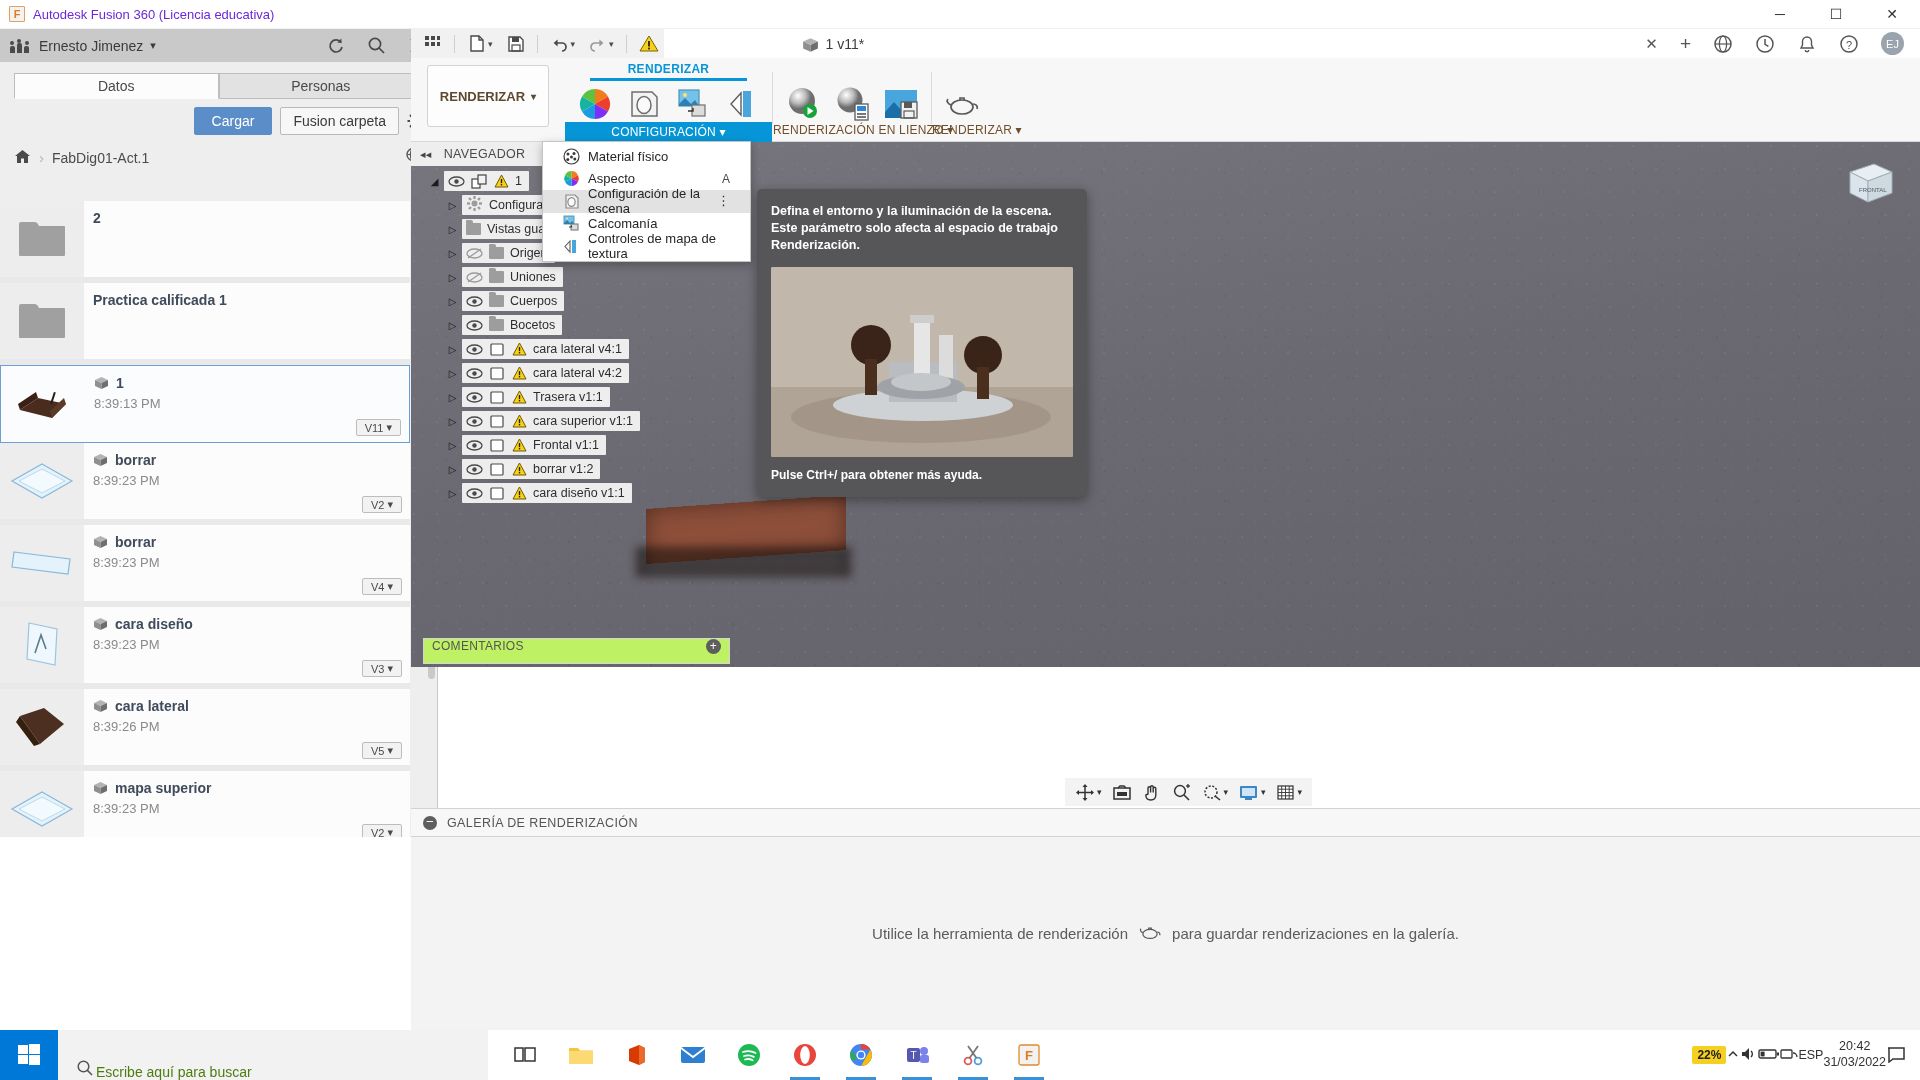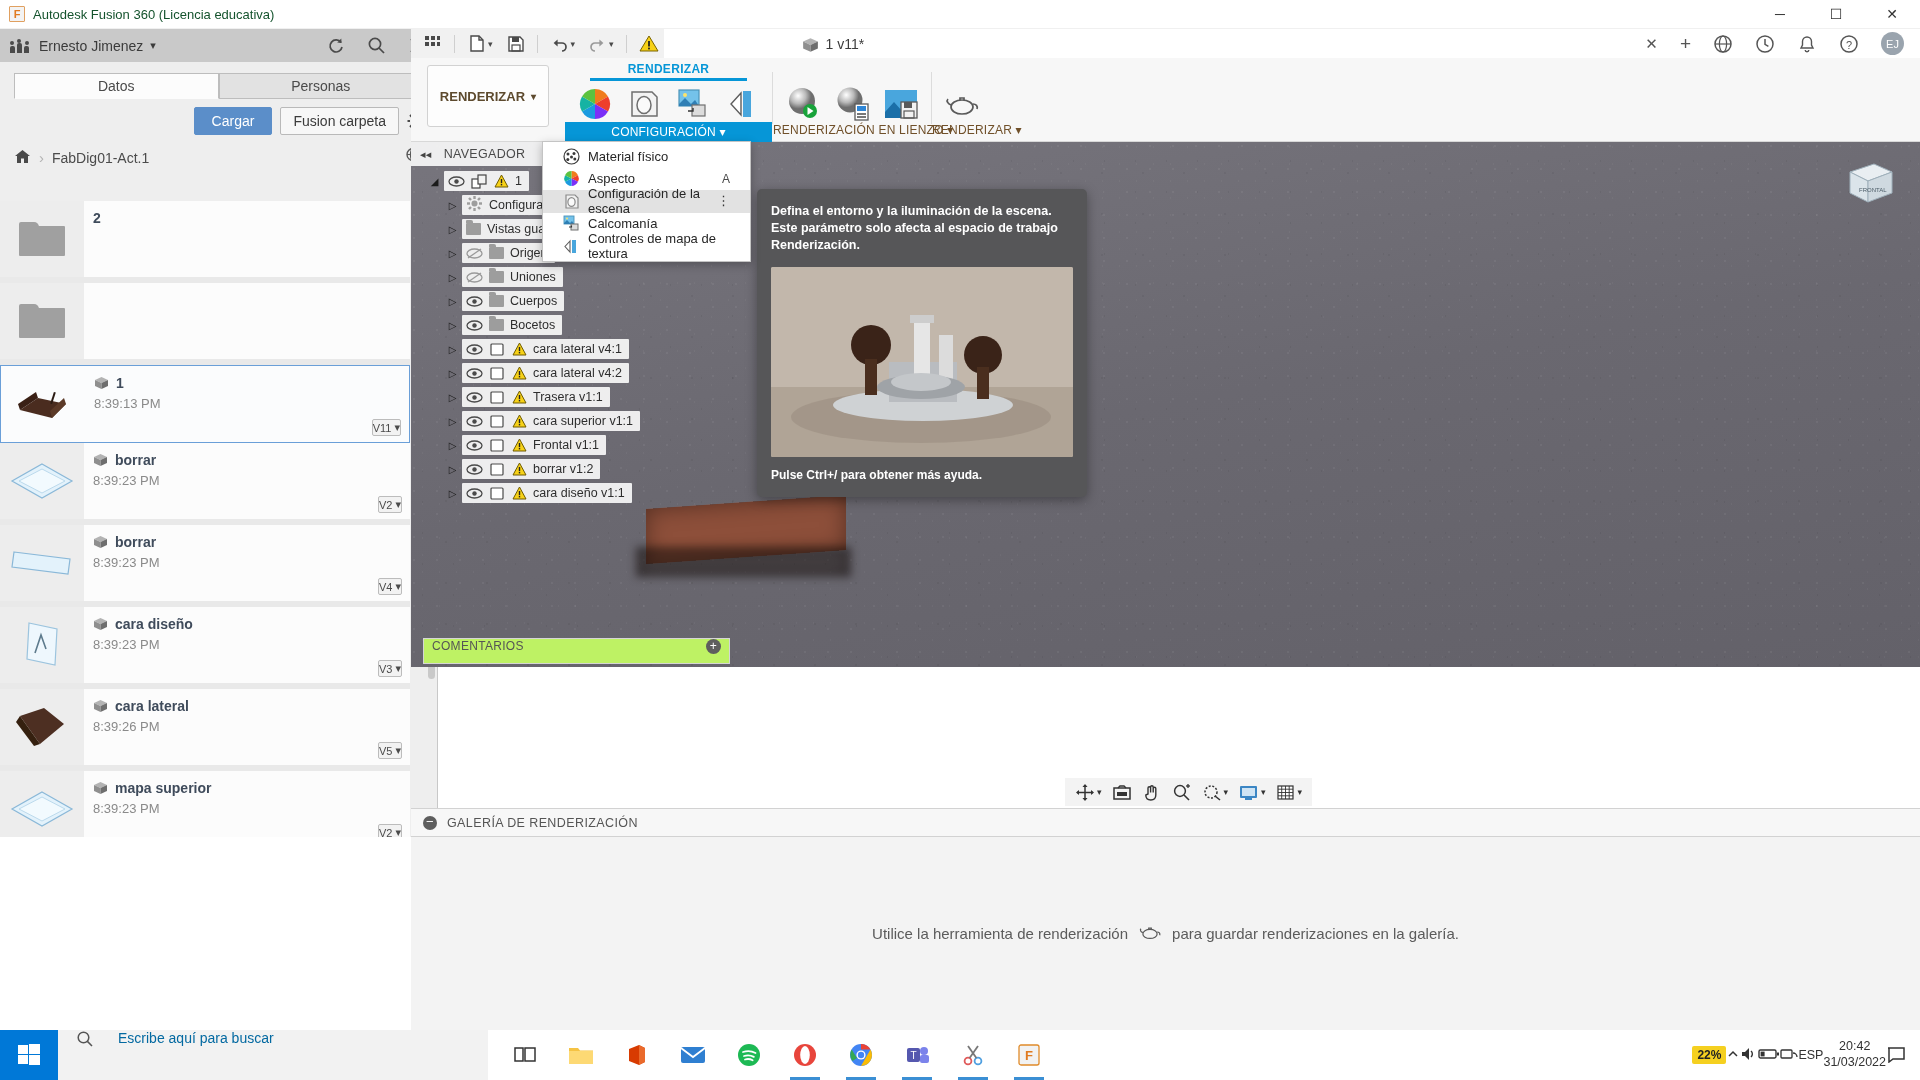--- a/index.html
+++ b/index.html
@@ -15,21 +15,21 @@
     position: absolute; left: 0; top: 0; width: 1920px; height: 29px;
     background: #ffffff; display: flex; align-items: center;
     border-bottom: 1px solid #f0f0f0;
   }
   .win-appicon {
     width: 16px; height: 16px; margin-left: 9px; margin-right: 8px;
     background: #f3f3f3; border: 1px solid #e0a060; border-radius: 1px;
     color: #e07a20; font-size: 11px; font-weight: bold; line-height: 14px;
     text-align: center;
   }
-  .win-title { font-size: 13px; color: #14532d; }
+  .win-title { font-size: 13px; color: #6d28d9; }
   .win-btns { margin-left: auto; display: flex; height: 29px; }
   .win-btn {
     width: 56px; height: 29px; display: flex; align-items: center;
     justify-content: center; color: #333; font-size: 14px;
   }
 
   
   .data-panel {
     position: absolute; left: 0; top: 29px; width: 438px; height: 808px;
     background: #eeeeee; border-right: 1px solid #c8c8c8;
@@ -103,21 +103,21 @@
   .dp-item.selected .dp-thumb { background: #fbfcfd; }
   .dp-body { flex: 1; padding: 9px 8px 6px 9px; position: relative; }
   .dp-name {
     font-size: 14px; font-weight: bold; color: #3f4b5b;
     display: flex; align-items: center; gap: 7px;
   }
   .dp-time { font-size: 13px; color: #8a8a8a; margin-top: 5px; }
   .dp-version {
     position: absolute; right: 8px; bottom: 6px; font-size: 11px;
     color: #4a4a4a; background: #f2f2f2; border: 1px solid #bcbcbc;
-    border-radius: 2px; padding: 1px 0; display: flex; gap: 3px;
+    border-radius: 2px; padding: 1px 8px; display: flex; gap: 3px;
     align-items: center; cursor: pointer;
   }
   .folder-ico { width: 46px; height: 34px; position: relative; }
   .folder-ico::before {
     content: ""; position: absolute; left: 0; top: 4px; width: 46px;
     height: 30px; background: #a0a0a0; border-radius: 1px;
   }
   .folder-ico::after {
     content: ""; position: absolute; left: 0; top: 0; width: 20px;
     height: 7px; background: #a0a0a0; border-radius: 2px 5px 0 0;
@@ -332,22 +332,22 @@
   .taskbar {
     position: absolute; left: 0; top: 1030px; width: 1920px; height: 50px;
     background: #ffffff; display: flex; align-items: center;
   }
   .tb-start {
     width: 58px; height: 50px; display: flex; align-items: center;
     justify-content: center; background: #0078d7;
   }
   .tb-search {
     width: 430px; height: 50px; background: #f2f2f2; display: flex;
-    align-items: flex-start; gap: 24px; padding-left: 18px; font-size: 14px;
-    color: #0369a1;
+    align-items: flex-end; gap: 2px; padding-left: 18px; font-size: 14px;
+    color: #4d7c0f;
   }
   .tb-apps { display: flex; align-items: center; gap: 10px; padding-left: 14px; }
   .tb-app {
     width: 46px; height: 50px; display: flex; align-items: center;
     justify-content: center; position: relative; cursor: pointer;
   }
   .tb-app.active::after {
     content: ""; position: absolute; bottom: 0; left: 8px; width: 30px;
     height: 3px; background: #3b8fd4;
   }
@@ -463,20 +463,23 @@
           </div>
         <div class="dp-body">
           <div class="dp-name">2</div>
         </div>
       </div>
 
       <div class="dp-item">
         <div class="dp-thumb">
             <div class="folder-ico"></div>
           </div>
+        <div class="dp-body">
+          <div class="dp-name">Practica calificada 1</div>
+        </div>
       </div>
 
       <div class="dp-item selected">
         <div class="dp-thumb">
           <svg width="62" height="48" viewBox="0 0 62 48">
             <polygon points="8,30 26,18 54,24 40,38" fill="#4a2c1f"></polygon>
             <polygon points="8,30 26,18 24,12 6,24" fill="#3a2015"></polygon>
             <polygon points="40,38 54,24 52,18 38,31" fill="#5c3a28"></polygon>
             <rect x="40" y="12" width="2" height="12" fill="#2a1a12" transform="rotate(18 41 18)"></rect>
           </svg>

